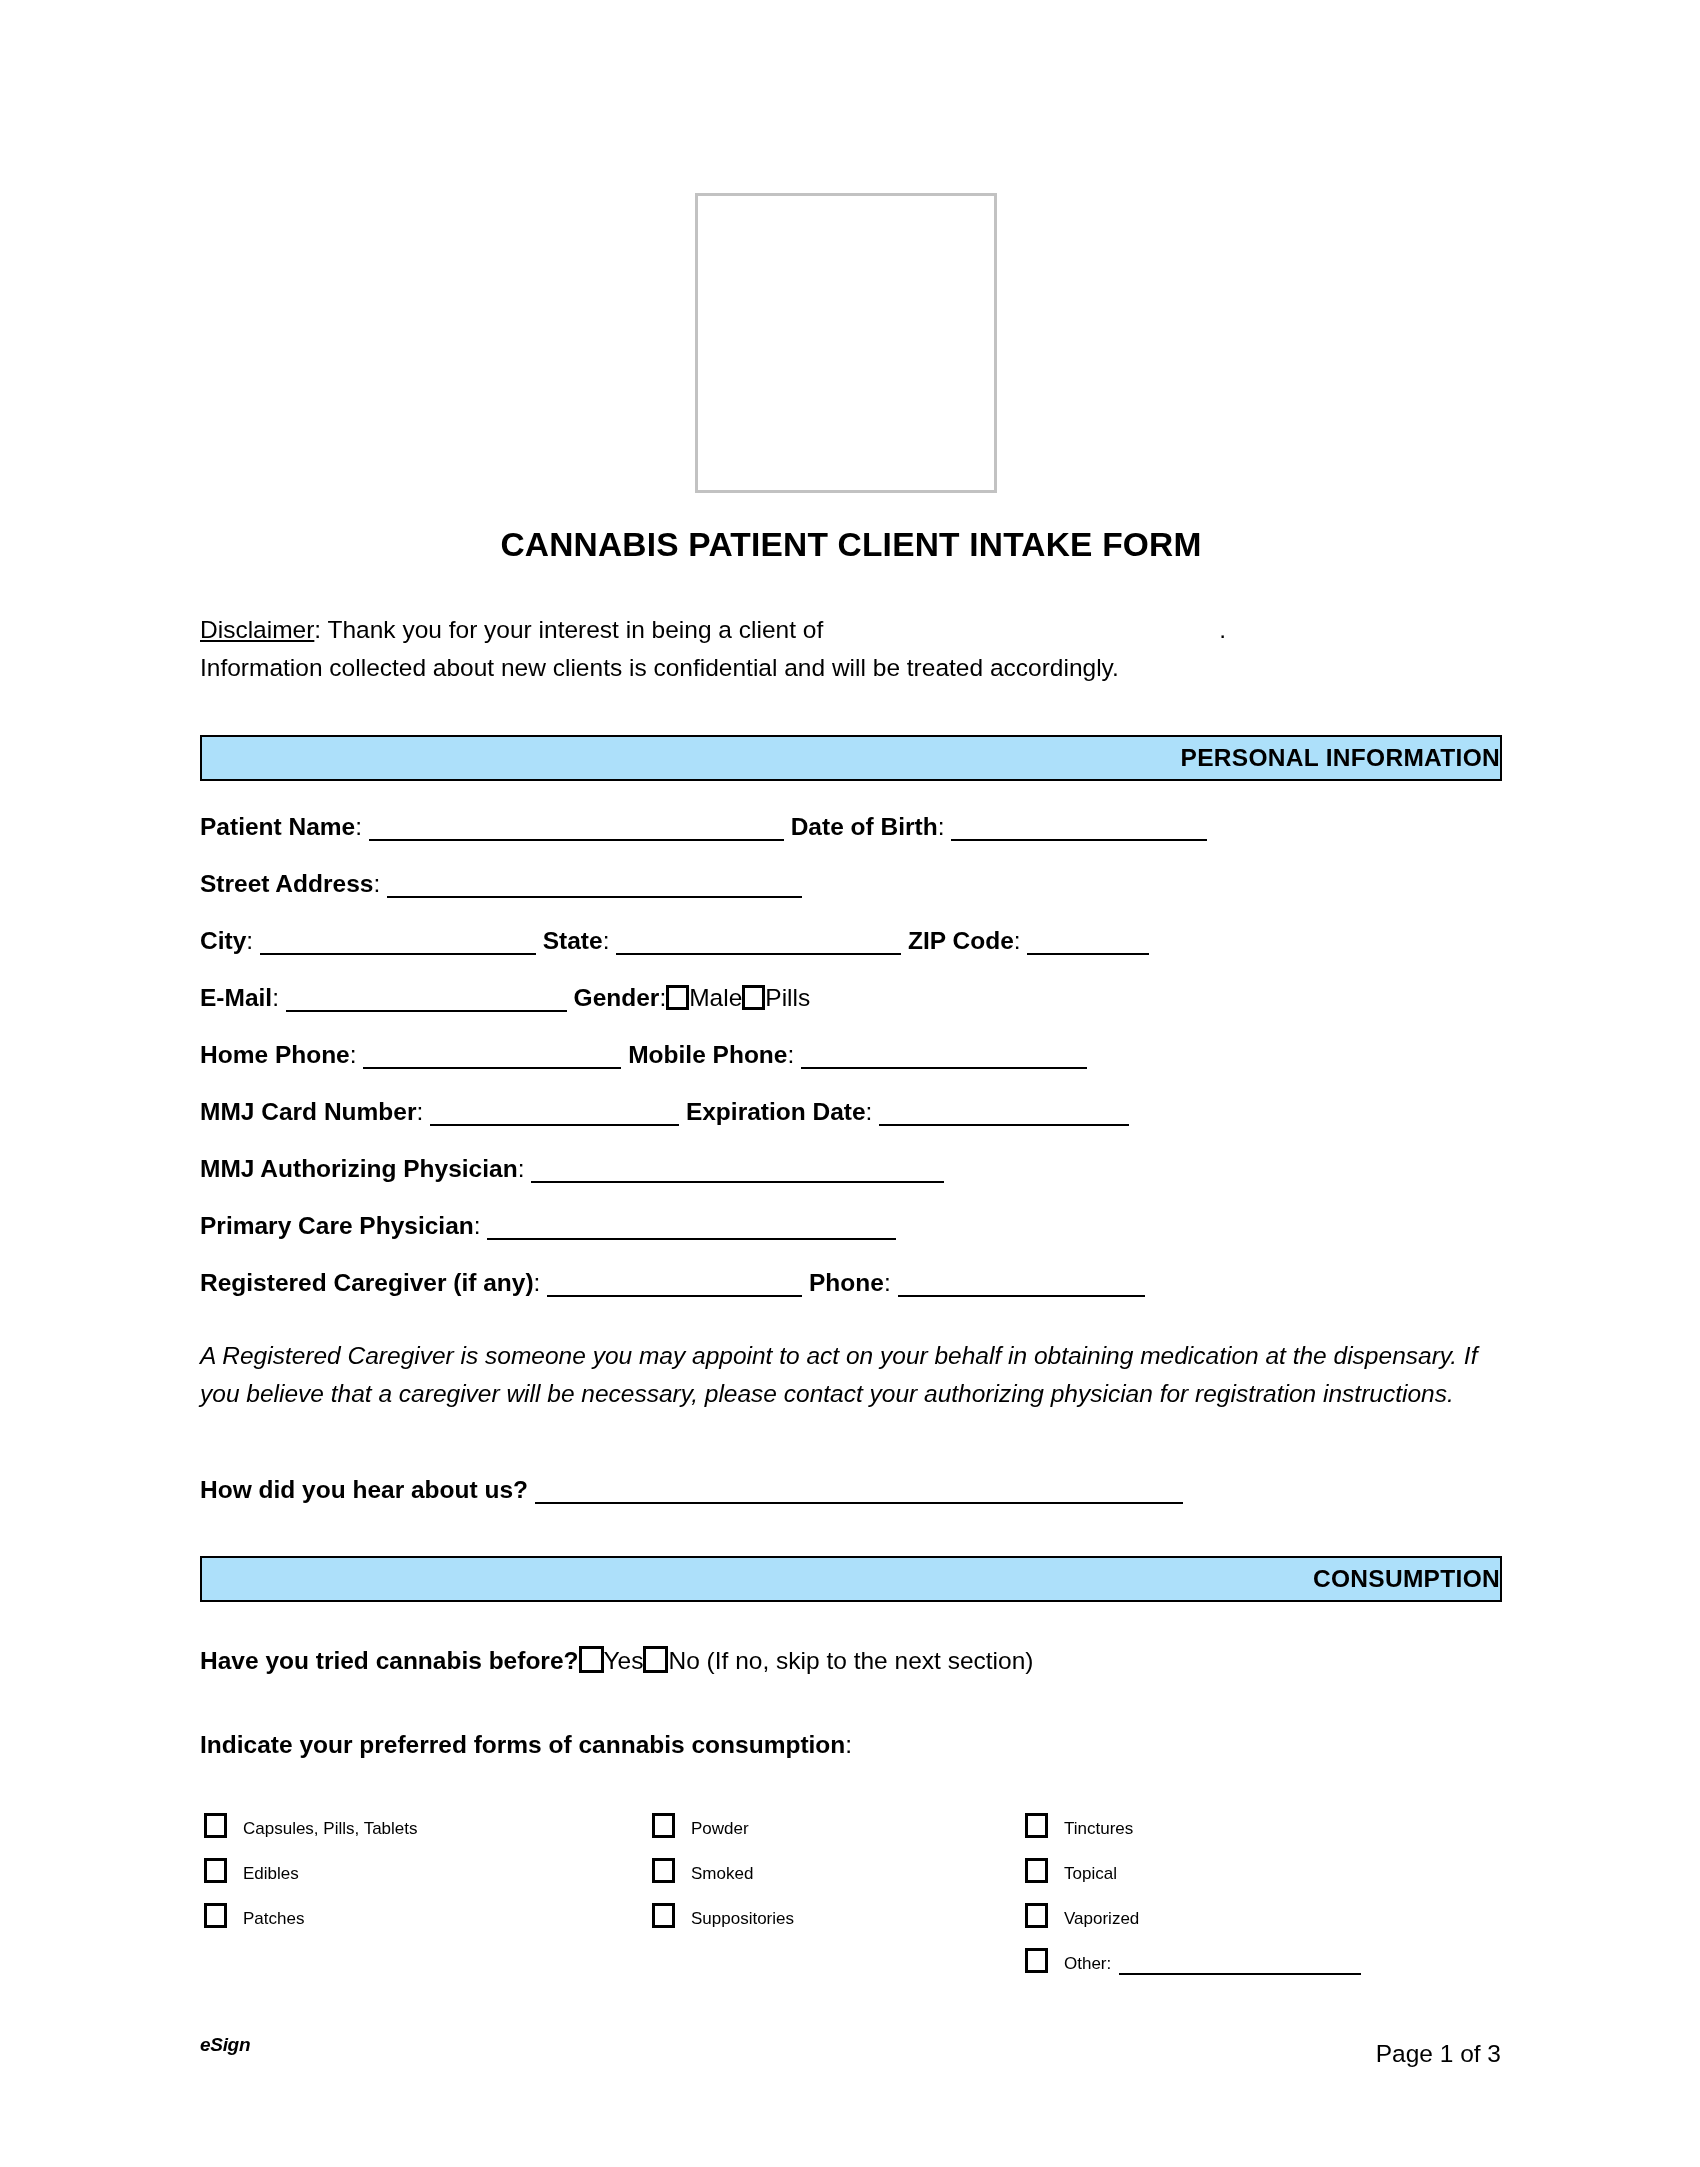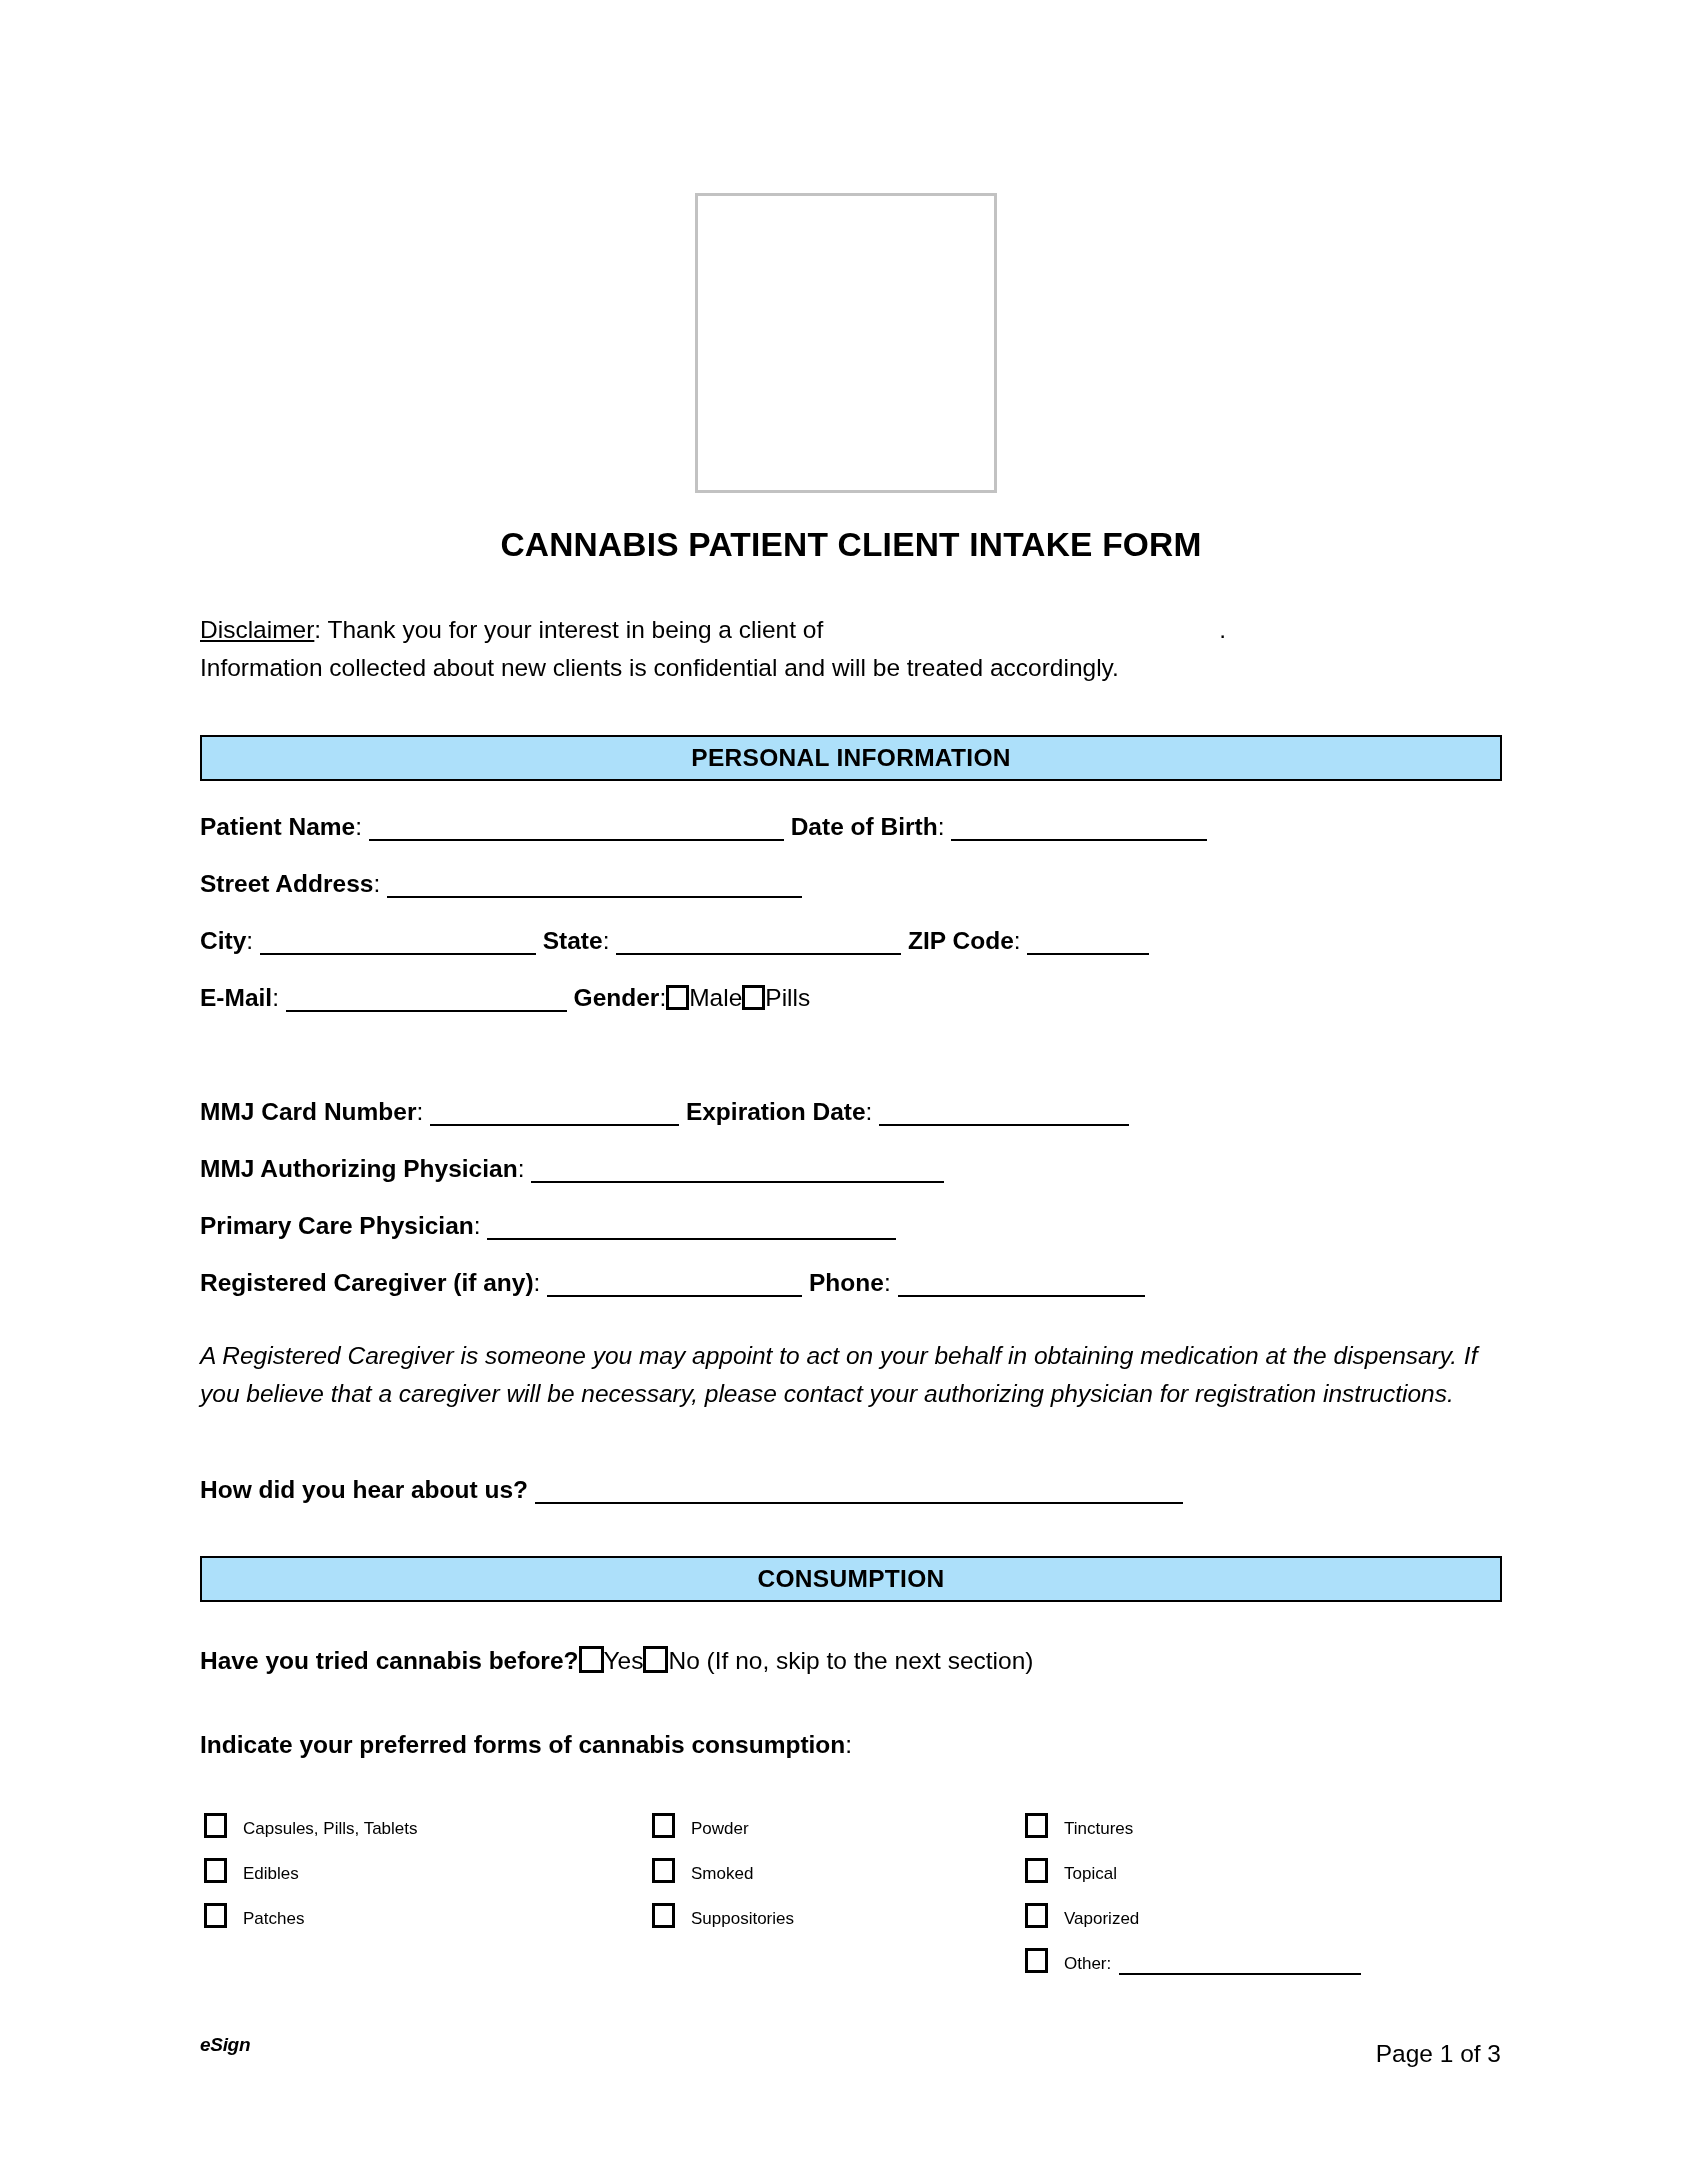--- a/index.html
+++ b/index.html
@@ -66,21 +66,21 @@
 
   
   .section-bar {
     position: absolute;
     left: 0;
     width: 1302px;
     height: 46px;
     background: #ade0fa;
     border: 2.5px solid #000000;
     box-sizing: border-box;
-    text-align: center;
+    text-align: right;
     font-size: 24.5px;
     font-weight: bold;
     line-height: 41px;
     letter-spacing: 0.3px;
   }
   #bar-personal { top: 735px; }
   #bar-consumption { top: 1556px; }
 
   
   .row {
@@ -205,20 +205,26 @@
       <span class="lbl">ZIP Code</span><span class="colon">:</span>
       <span class="blank" style="width:122px"></span>
     </div>
 
     <div class="row" style="top:982px">
       <span class="lbl">E-Mail</span><span class="colon">:</span>
       <span class="blank" style="width:281px"></span>
       <span class="lbl">Gender</span><span class="colon">:</span><span class="cb"></span><span class="plain">Male</span><span class="cb"></span><span class="plain">Pills</span>
     </div>
 
+    <div class="row" style="top:1039px">
+      <span class="lbl">Home Phone</span><span class="colon">:</span>
+      <span class="blank" style="width:258px"></span>
+      <span class="lbl">Mobile Phone</span><span class="colon">:</span>
+      <span class="blank" style="width:286px"></span>
+    </div>
 
     <div class="row" style="top:1096px">
       <span class="lbl">MMJ Card Number</span><span class="colon">:</span>
       <span class="blank" style="width:249px"></span>
       <span class="lbl">Expiration Date</span><span class="colon">:</span>
       <span class="blank" style="width:250px"></span>
     </div>
 
     <div class="row" style="top:1153px">
       <span class="lbl">MMJ Authorizing Physician</span><span class="colon">:</span>

